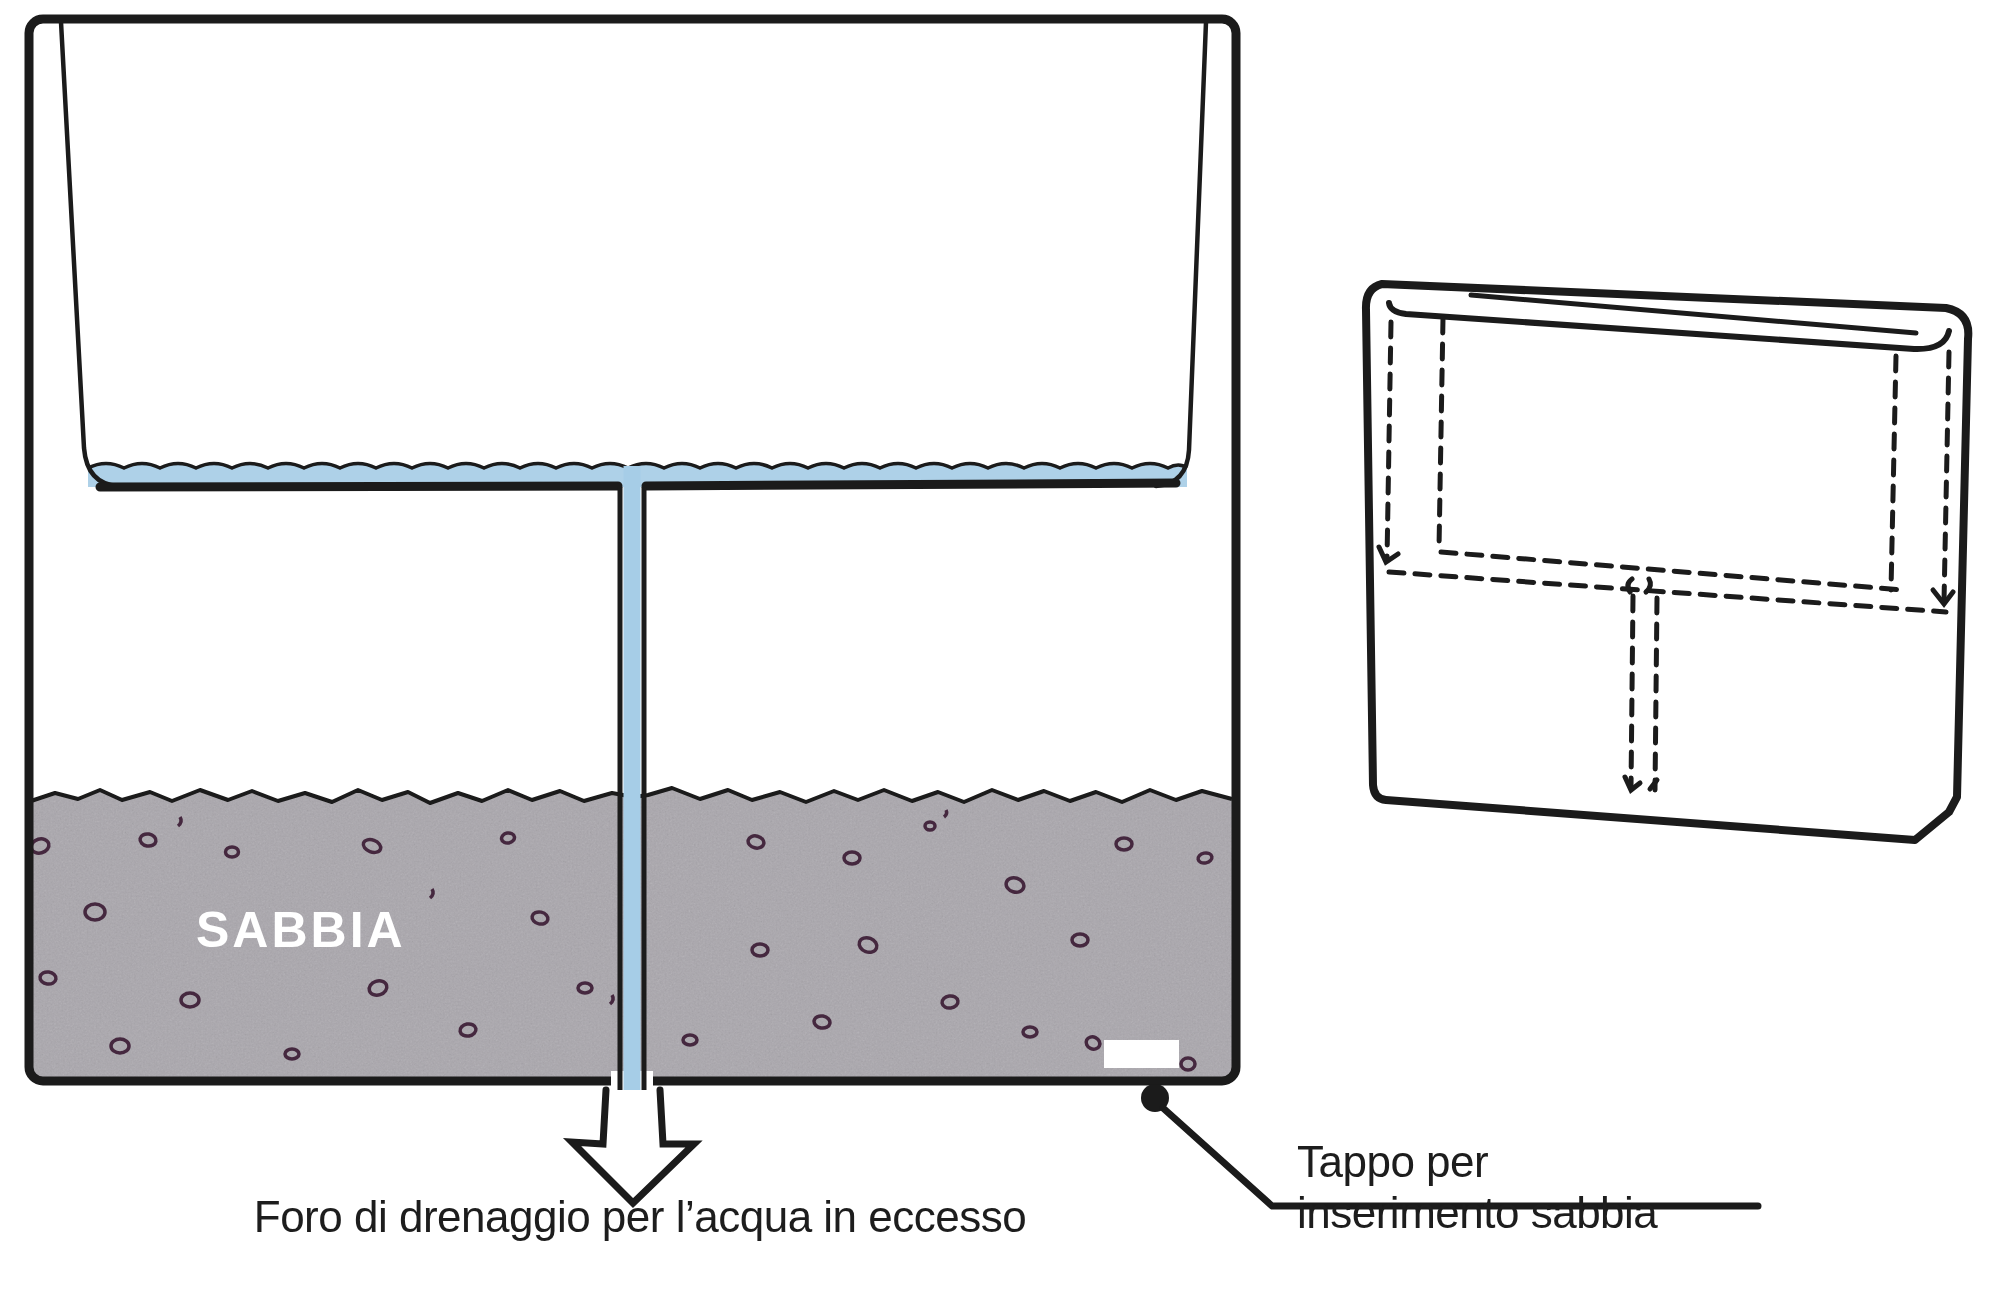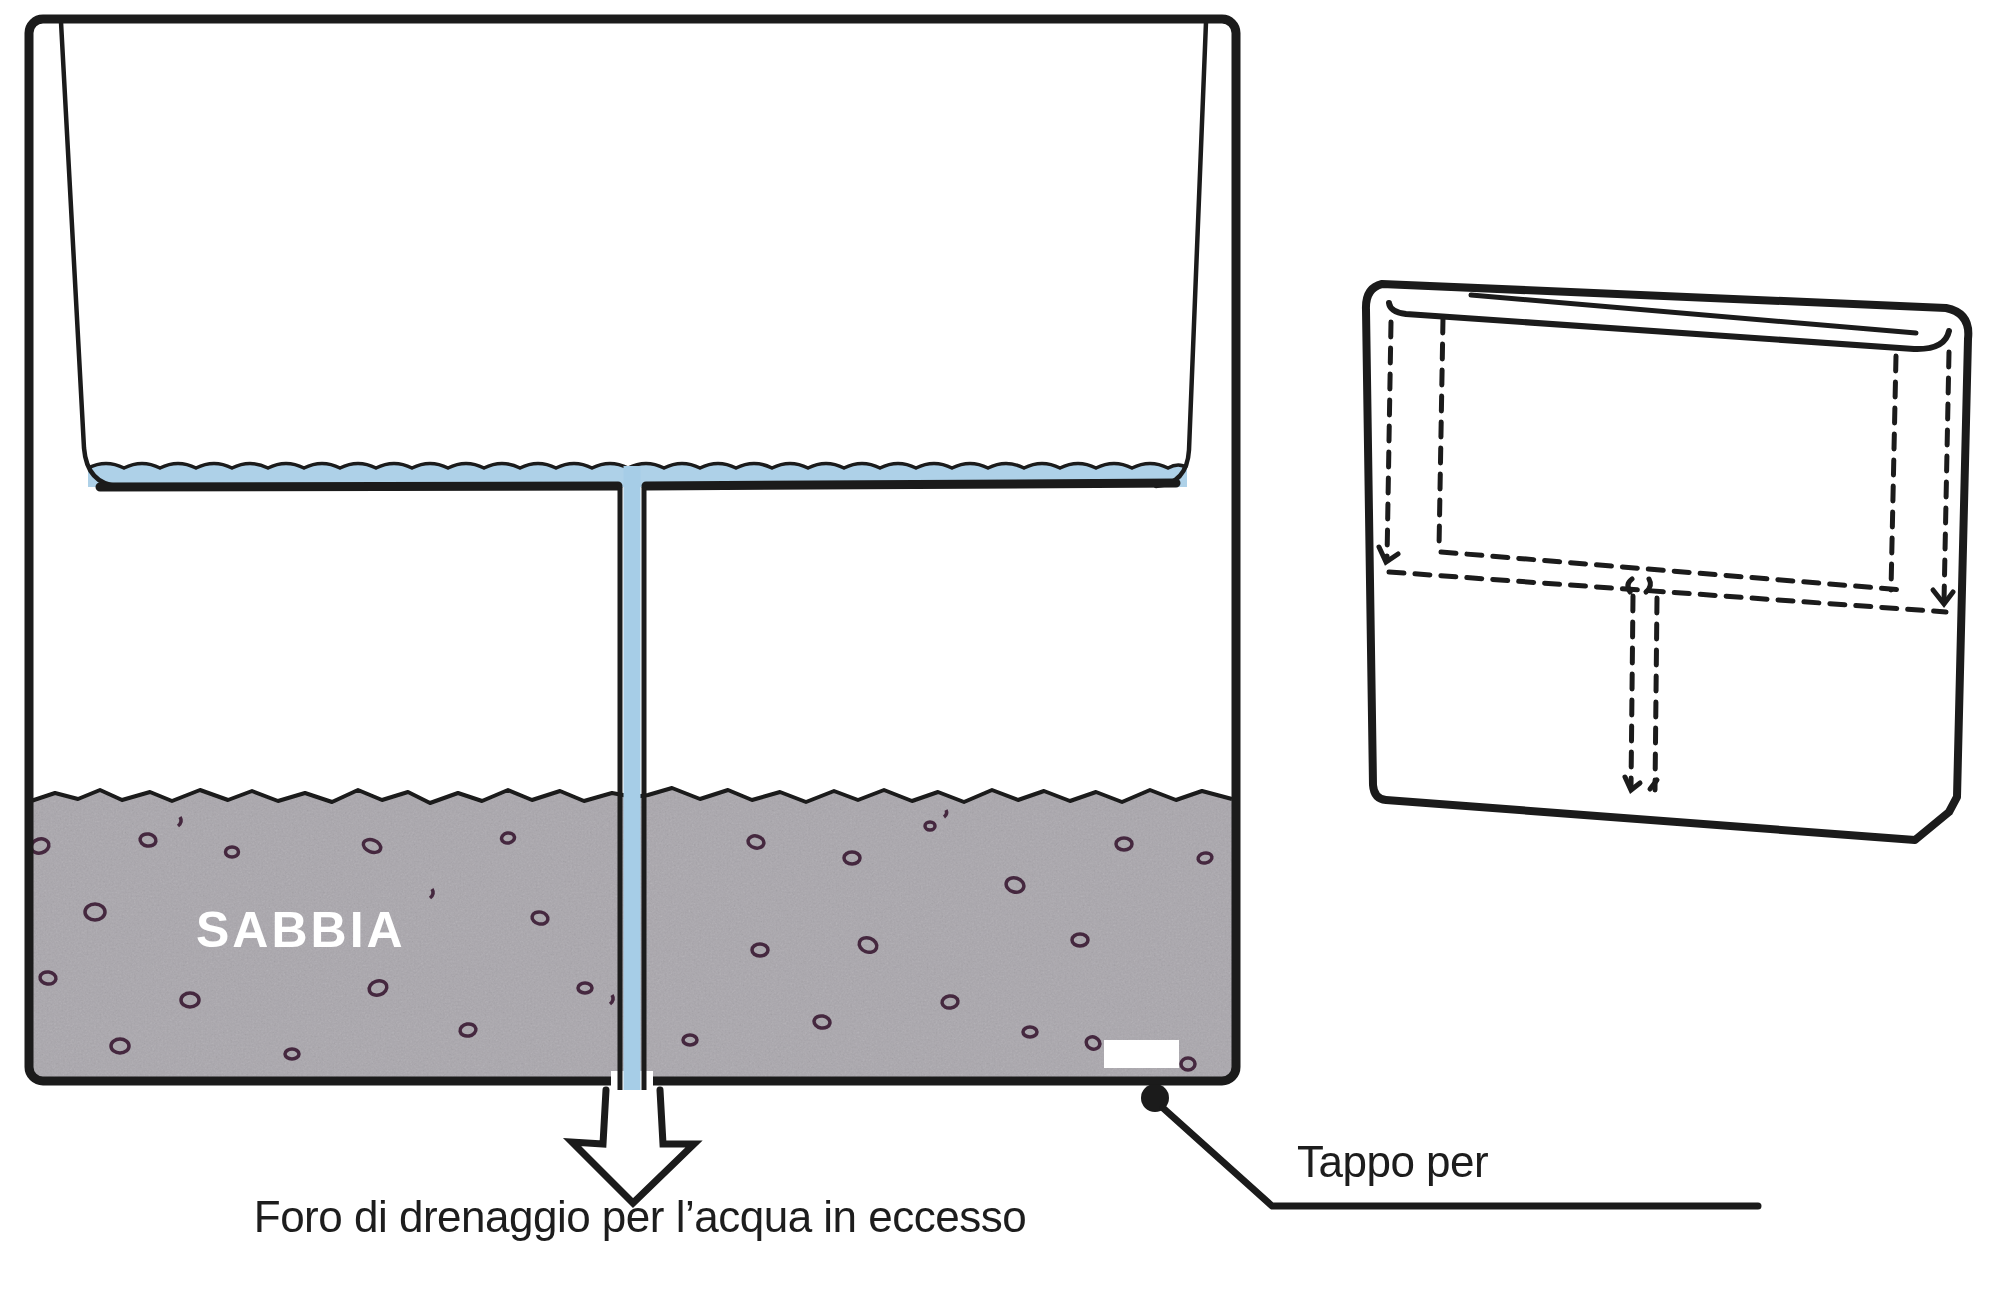--- a/index.html
+++ b/index.html
@@ -147,15 +147,16 @@
       </g>
     </g>
   </svg>
 
   <div class="label sabbia-label">SABBIA</div>
 
   <div class="label caption foro-caption">Foro di drenaggio per l’acqua in eccesso</div>
 
   <div class="label caption tappo-caption">
     <div>Tappo per</div>
+    <div>inserimento sabbia</div>
   </div>
 
 </div>
 
 </body></html>

